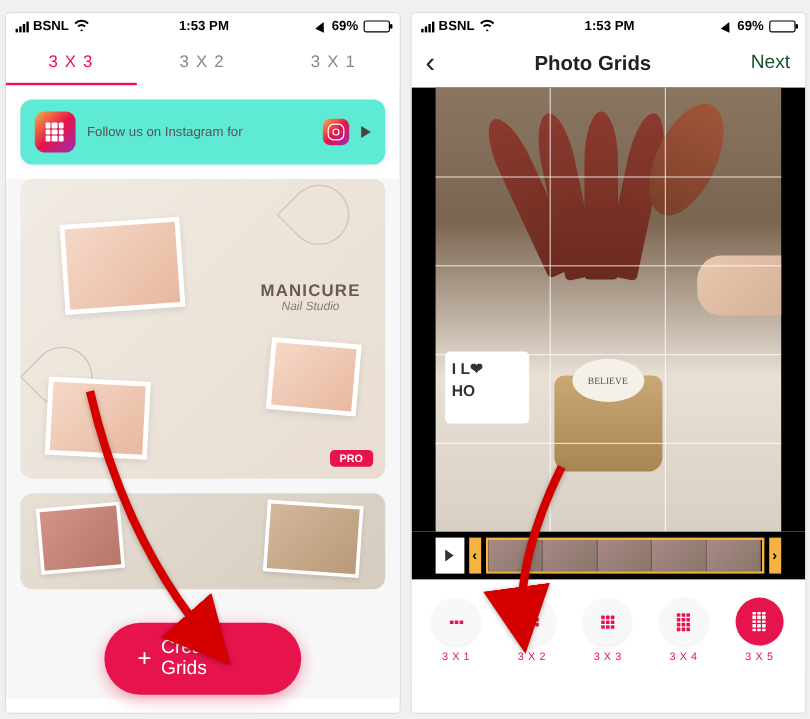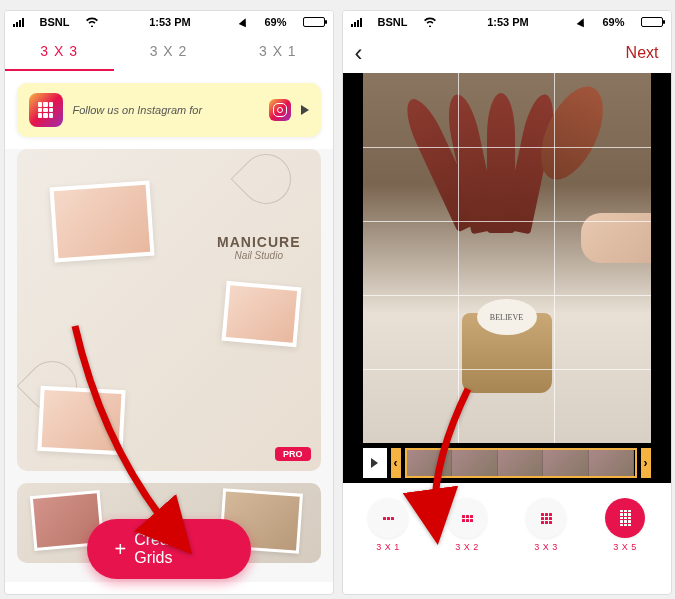--- a/index.html
+++ b/index.html
@@ -25,42 +25,42 @@
     height: 22px;
     display: flex;
     align-items: center;
     justify-content: space-between;
     padding: 0 8px;
     font-size: 11px;
     font-weight: 600;
     color: #000;
     background: #fff;
   }
-  .sb-left, .sb-right { display: flex; align-items: center; gap: 16px; }
+  .sb-left, .sb-right { display: flex; align-items: center; gap: 4px; }
   .signal-bars { display: inline-flex; align-items: flex-end; gap: 1px; }
   .signal-bars span { width: 2px; background:#000; }
   .signal-bars span:nth-child(1){height:3px}
   .signal-bars span:nth-child(2){height:5px}
   .signal-bars span:nth-child(3){height:7px}
   .signal-bars span:nth-child(4){height:9px}
   .battery { width:22px;height:10px;border:1px solid #000;border-radius:2px;position:relative;}
   .battery::after{content:"";position:absolute;right:-3px;top:2px;width:2px;height:4px;background:#000;border-radius:1px}
   .battery-fill{height:100%;width:69%;background:#000;}
   .loc-icon{width:0;height:0;border-left:4px solid transparent;border-right:4px solid transparent;border-bottom:8px solid #000;transform:rotate(25deg)}
   
   .navbar {
     height: 40px;
     display: flex;
     align-items: center;
     justify-content: space-between;
     padding: 0 12px;
     background: #fff;
   }
   .nav-title { font-size: 17px; font-weight: 600; color: #222; }
-  .nav-right { color: #b91c1c; font-size: 16px; font-weight: 500; }
+  .nav-right { color: #14532d; font-size: 16px; font-weight: 500; }
   .menu-icon { display:flex;flex-direction:column;gap:3px;}
   .menu-icon span{height:2px;background:#888;border-radius:1px}
   .menu-icon span:nth-child(1){width:16px}
   .menu-icon span:nth-child(2){width:12px}
   .menu-icon span:nth-child(3){width:16px}
   .crown-icon { color:#e6134c; font-size:18px; }
   .back-icon { font-size:24px; color:#222; font-weight:300; }
   
   .tabs {
     display:flex;
@@ -73,47 +73,46 @@
     padding:10px 0;
     font-size:14px;
     color:#888;
     letter-spacing:1px;
     border-bottom:2px solid transparent;
   }
   .tab.active { color:#e6134c; border-bottom-color:#e6134c; font-weight:500;}
   
   .promo {
     margin:12px;
-    background:#fef9c3;
+    background:#5eead4;
     border-radius:10px;
     box-shadow:0 1px 4px rgba(0,0,0,0.08);
     display:flex;
     align-items:center;
     padding:10px 12px;
     gap:10px;
-    font-style:italic;
   }
   .promo-icon{
     width:34px;height:34px;border-radius:8px;
     background:linear-gradient(135deg,#f5b342,#e6134c,#9b2fae);
     display:flex;align-items:center;justify-content:center;
   }
   .promo-grid{width:16px;height:16px;display:grid;grid-template-columns:repeat(3,1fr);gap:1px}
   .promo-grid span{background:#fff;border-radius:1px}
   .promo-text{flex:1;font-size:11px;color:#555;line-height:1.3}
   .ig-badge{width:22px;height:22px;border-radius:6px;background:linear-gradient(135deg,#f5b342,#e6134c,#9b2fae);position:relative}
   .ig-badge::before{content:"";position:absolute;inset:4px;border:1.5px solid #fff;border-radius:5px}
   .ig-badge::after{content:"";position:absolute;inset:8px;border:1.5px solid #fff;border-radius:50%}
   .play-tri{width:0;height:0;border-top:5px solid transparent;border-bottom:5px solid transparent;border-left:8px solid #444}
   
   .content1{background:#f7f7f7;padding:0 12px 12px;height:calc(100% - 150px);overflow:hidden;position:relative}
   .card{
     background:linear-gradient(135deg,#f0ebe4,#e8ddd0);
     border-radius:10px;
-    height:322px;
+    height:250px;
     position:relative;
     overflow:hidden;
     margin-bottom:12px;
   }
   .card-text{position:absolute;right:20px;top:85px;text-align:center}
   .card-title{font-size:14px;font-weight:700;color:#6b5a4a;letter-spacing:1px}
   .card-sub{font-size:10px;color:#8a7a6a;font-style:italic}
   .photo{position:absolute;background:#fff;padding:4px;box-shadow:0 2px 6px rgba(0,0,0,0.1)}
   .photo-inner{width:100%;height:100%;background:linear-gradient(135deg,#f5d8c8,#e8b89f)}
   .photo1{width:100px;height:75px;left:35px;top:35px;transform:rotate(-4deg)}
@@ -316,35 +315,40 @@
     <div>1:53 PM</div>
     <div class="sb-right">
       <span class="loc-icon"></span>
       <span>69%</span>
       <span class="battery"><span class="battery-fill"></span></span>
     </div>
   </div>
 
   <div class="navbar">
     <div class="back-icon">‹</div>
+    <div class="nav-title">Photo Grids</div>
     <div class="nav-right">Next</div>
   </div>
 
 
   <div class="preview">
     <div class="grid-overlay">
       <div class="grid-img">
         <div class="spatulas">
           <div class="spatula sp1"></div>
               <div class="spatula sp2"></div>
               <div class="spatula sp3"></div>
               <div class="spatula sp4"></div>
               <div class="spatula sp5"></div>
         </div>
         <div class="hand"></div>
+        <div class="sign">
+          <div>I L❤</div>
+          <div>HO</div>
+        </div>
         <div class="cup"></div>
         <div class="tag">BELIEVE</div>
       </div>
       <div class="grid-lines">
         <div class="gl-v" style="left:33.33%"></div>
         <div class="gl-v" style="left:66.66%"></div>
         <div class="gl-h" style="top:20%"></div>
         <div class="gl-h" style="top:40%"></div>
         <div class="gl-h" style="top:60%"></div>
         <div class="gl-h" style="top:80%"></div>
@@ -400,20 +404,39 @@
               <span></span>
               <span></span>
               <span></span>
               <span></span>
               <span></span>
               <span></span>
             </div>
           </div>
       <div class="opt-label">3 X 3</div>
     </div>
+    <div class="opt">
+      <div class="opt-circle">
+            <div class="og og-4x3">
+              <span></span>
+              <span></span>
+              <span></span>
+              <span></span>
+              <span></span>
+              <span></span>
+              <span></span>
+              <span></span>
+              <span></span>
+              <span></span>
+              <span></span>
+              <span></span>
+            </div>
+          </div>
+      <div class="opt-label">3 X 4</div>
+    </div>
     <div class="opt active">
       <div class="opt-circle">
             <div class="og og-5x3">
               <span></span>
               <span></span>
               <span></span>
               <span></span>
               <span></span>
               <span></span>
               <span></span>

